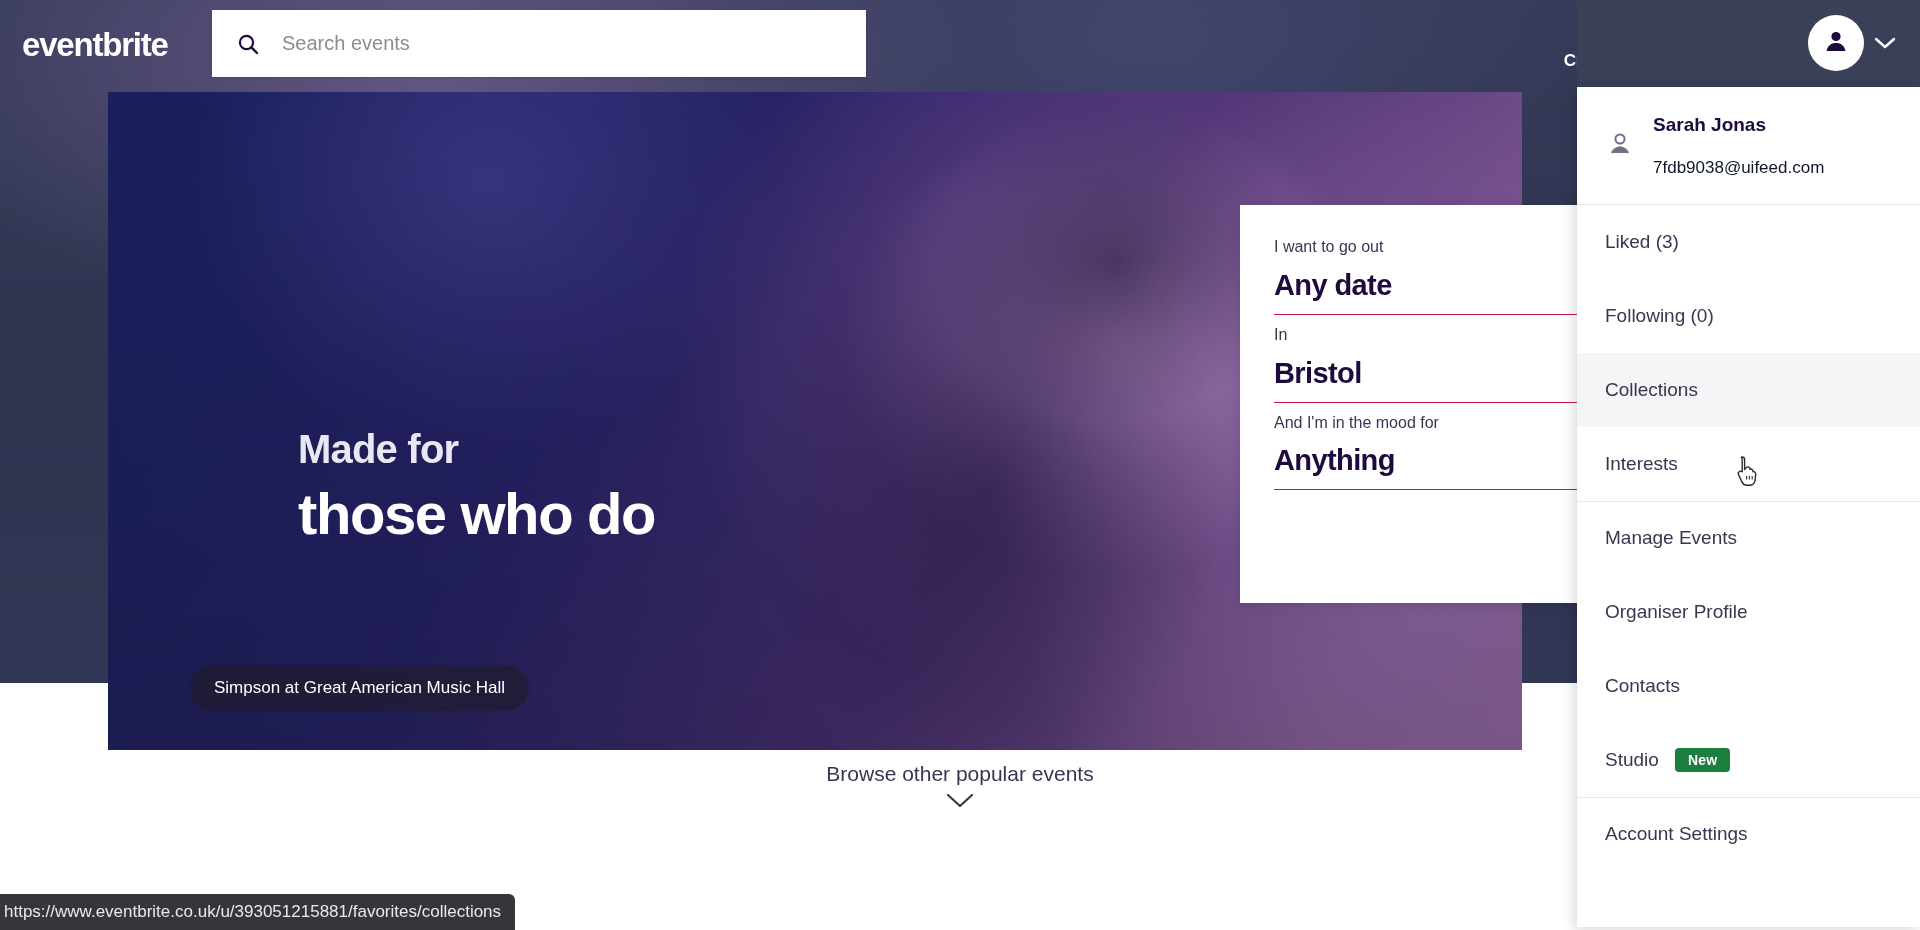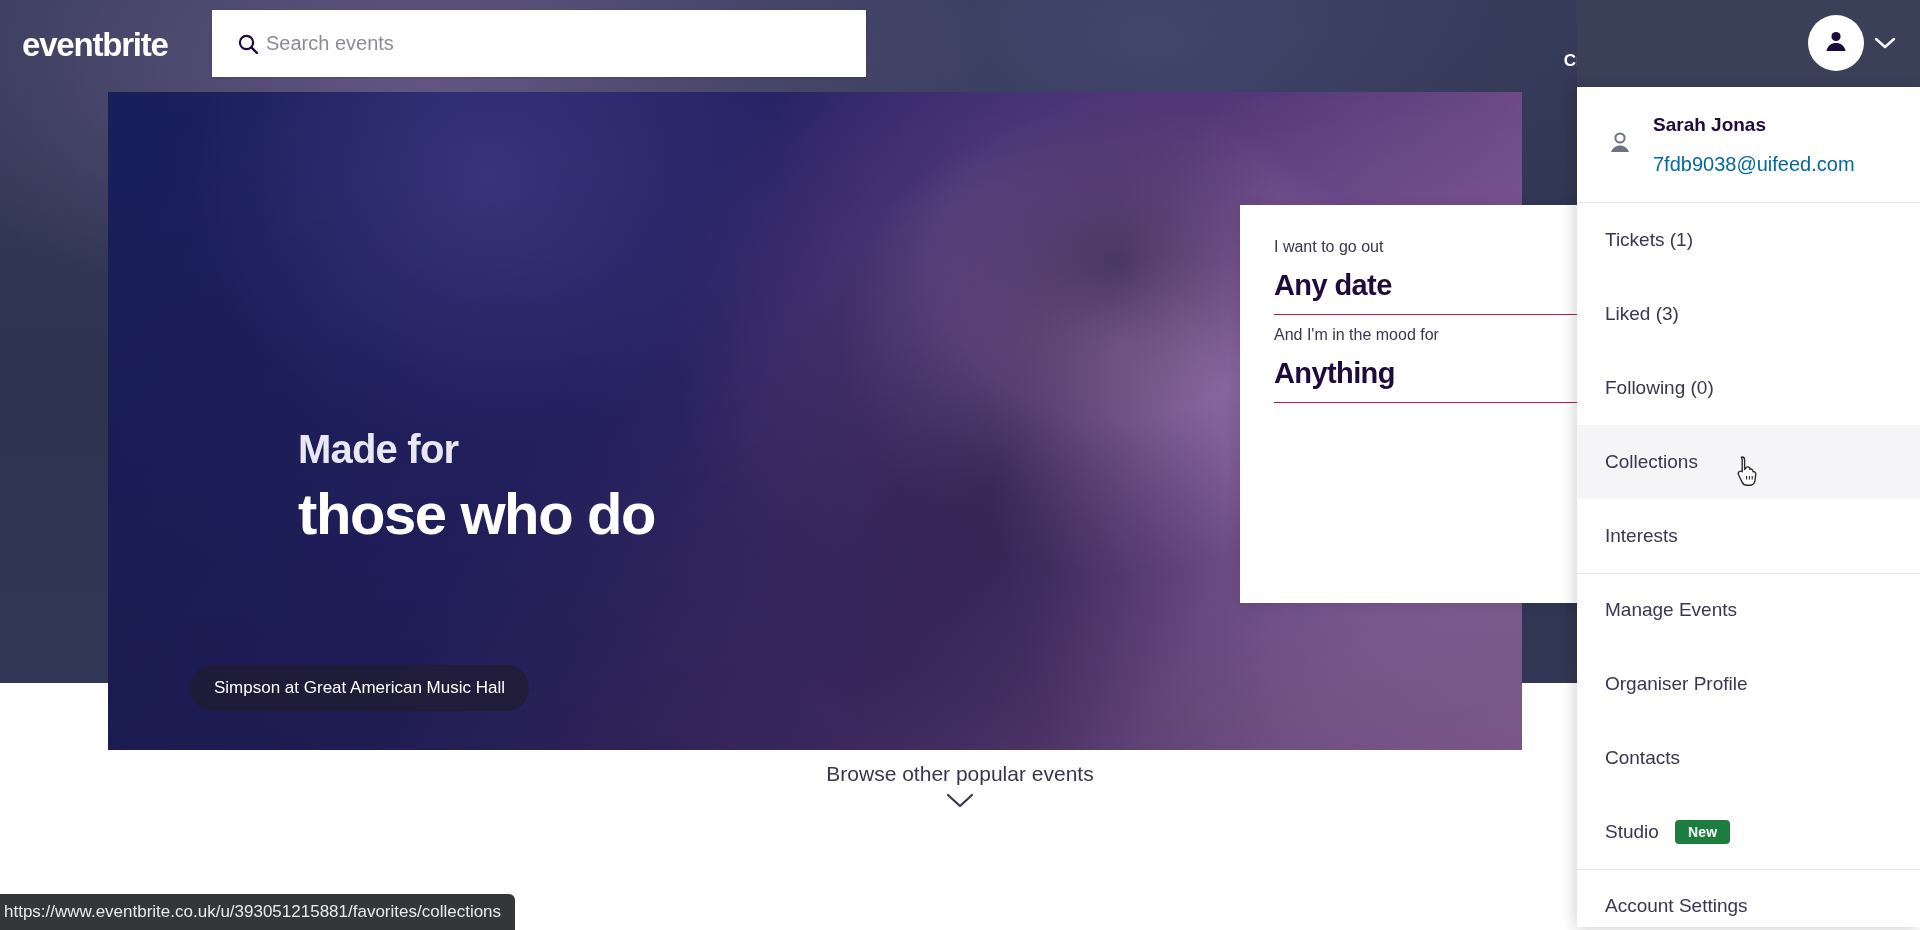--- a/index.html
+++ b/index.html
@@ -38,21 +38,21 @@
     background: #ffffff;
     display: flex; align-items: center;
     padding-left: 24px;
     box-shadow: 0 1px 3px rgba(0,0,0,0.12);
   }
   .searchbar .mag { width: 24px; height: 24px; flex: 0 0 auto; }
   .searchbar input {
     border: 0; outline: 0; background: transparent;
     font-family: "Liberation Sans", sans-serif;
     font-size: 20px; color: #1e0a3c;
-    margin-left: 6px; width: 540px;
+    margin-left: 22px; width: 540px;
   }
   .searchbar input::placeholder { color: #8b8b96; }
 
   .navactions {
     position: absolute; right: 0; top: 0; height: 88px;
     display: flex; align-items: flex-start;
   }
   .navitem {
     width: 122px; height: 88px;
     display: flex; flex-direction: column; align-items: center;
@@ -153,21 +153,21 @@
     z-index: 60;
     box-shadow: -2px 2px 14px rgba(0,0,0,0.18);
     overflow: hidden;
   }
   .dd-user {
     display: flex; align-items: center; gap: 18px;
     padding: 26px 28px 24px 28px;
     border-bottom: 1px solid #e6e6eb;
   }
   .dd-user .nm { color: #1e0a3c; font-size: 19px; font-weight: 700; line-height: 1.3; }
-  .dd-user .em { color: #0369a1; font-size: 20px; line-height: 1.35; margin-top: 13px; }
+  .dd-user .em { color: #0f172a; font-size: 17px; line-height: 1.35; margin-top: 19px; }
 
   .dd-item {
     height: 74px; display: flex; align-items: center;
     padding: 0 28px; color: #39364f; font-size: 19px;
     cursor: pointer; position: relative;
   }
   .dd-item.hovered { background: #f5f5f8; }
   .dd-sep { border-top: 1px solid #e6e6eb; }
   .badge-new {
     margin-left: 16px;
@@ -203,20 +203,24 @@
       <div class="l2">those who do</div>
     </div>
   </div>
 
   <div class="caption-pill">Simpson at Great American Music Hall</div>
 
   <div class="searchcard">
     <div class="scfield">
       <div class="k">I want to go out</div>
       <div class="v">Any date</div>
+    </div>
+    <div class="scfield">
+      <div class="k">In</div>
+      <div class="v">Bristol</div>
     </div>
     <div class="scfield">
       <div class="k">And I'm in the mood for</div>
       <div class="v">Anything</div>
     </div>
   </div>
 
   <div class="browse">
     <div class="t">Browse other popular events</div>
     <div class="chev">
@@ -294,23 +298,20 @@
             <path d="M6 24 C7.6 19.6 11 17.4 15 17.4 C19 17.4 22.4 19.6 24 24 Z" fill="#6f7287"></path>
           </svg>
       </span>
       <span>
         <span class="nm" style="display:block">Sarah Jonas</span>
         <span class="em" style="display:block">7fdb9038@uifeed.com</span>
       </span>
     </div>
 
     <div class="dd-item">
-      <span>Tickets (1)</span>
-    </div>
-    <div class="dd-item">
       <span>Liked (3)</span>
     </div>
     <div class="dd-item">
       <span>Following (0)</span>
     </div>
     <div class="dd-item hovered">
       <span>Collections</span>
     </div>
     <div class="dd-item">
       <span>Interests</span>

